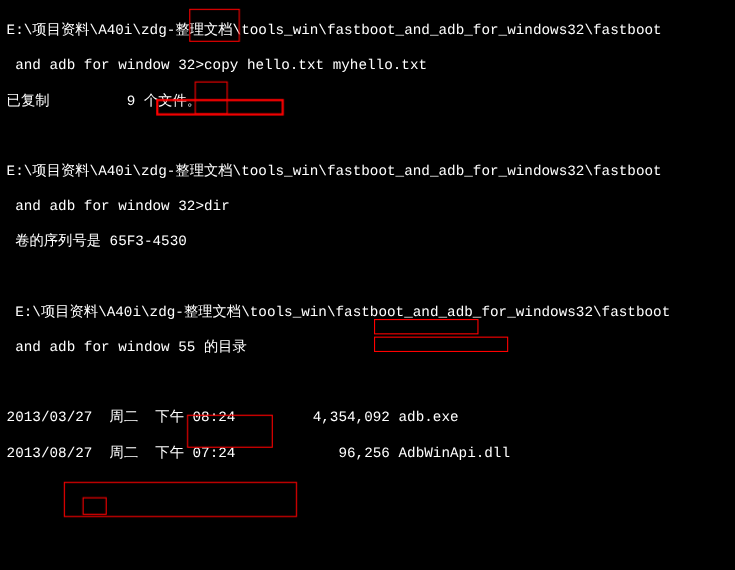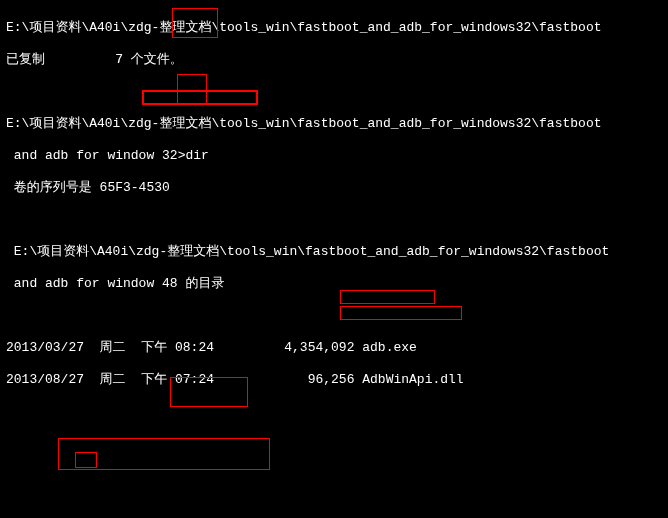--- a/index.html
+++ b/index.html
@@ -38,35 +38,37 @@
   .hl6 { left: 170px; top: 377px; width: 78px; height: 30px; }
   .hl7 { left: 58px;  top: 438px; width: 212px;height: 32px; }
   .hl7b{ left: 75px;  top: 452px; width: 22px; height: 16px; }
 </style>
 </head>
 <body>
 
 <div class="terminal">
 <span>E:\项目资料\A40i\zdg-整理文档\tools_win\fastboot_and_adb_for_windows32\fastboot
 </span>
-<span>已复制         7 个文件。
+<span> and adb for window 32&gt;copy hello.txt myhello.txt
+</span>
+<span>已复制         9 个文件。
 </span>
 <span>
 </span>
 <span>E:\项目资料\A40i\zdg-整理文档\tools_win\fastboot_and_adb_for_windows32\fastboot
 </span>
 <span> and adb for window 32&gt;dir
 </span>
 <span> 卷的序列号是 65F3-4530
 </span>
 <span>
 </span>
 <span> E:\项目资料\A40i\zdg-整理文档\tools_win\fastboot_and_adb_for_windows32\fastboot
 </span>
-<span> and adb for window 48 的目录
+<span> and adb for window 55 的目录
 </span>
 <span>
 </span>
 <span>2013/03/27  周二  下午 08:24         4,354,092 adb.exe
 </span>
 <span>2013/08/27  周二  下午 07:24            96,256 AdbWinApi.dll
 </span>
 
 
 

